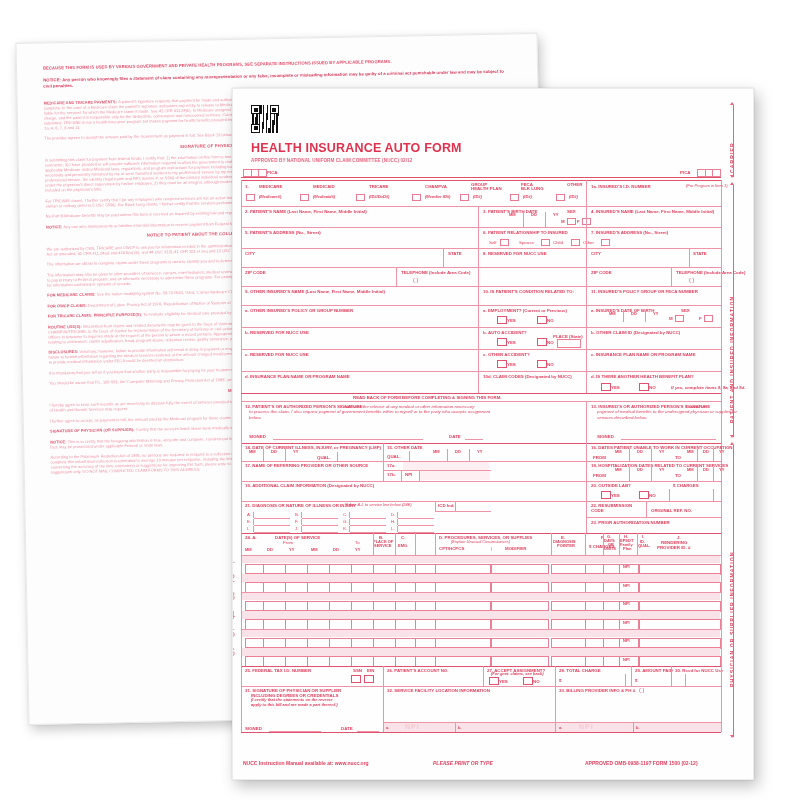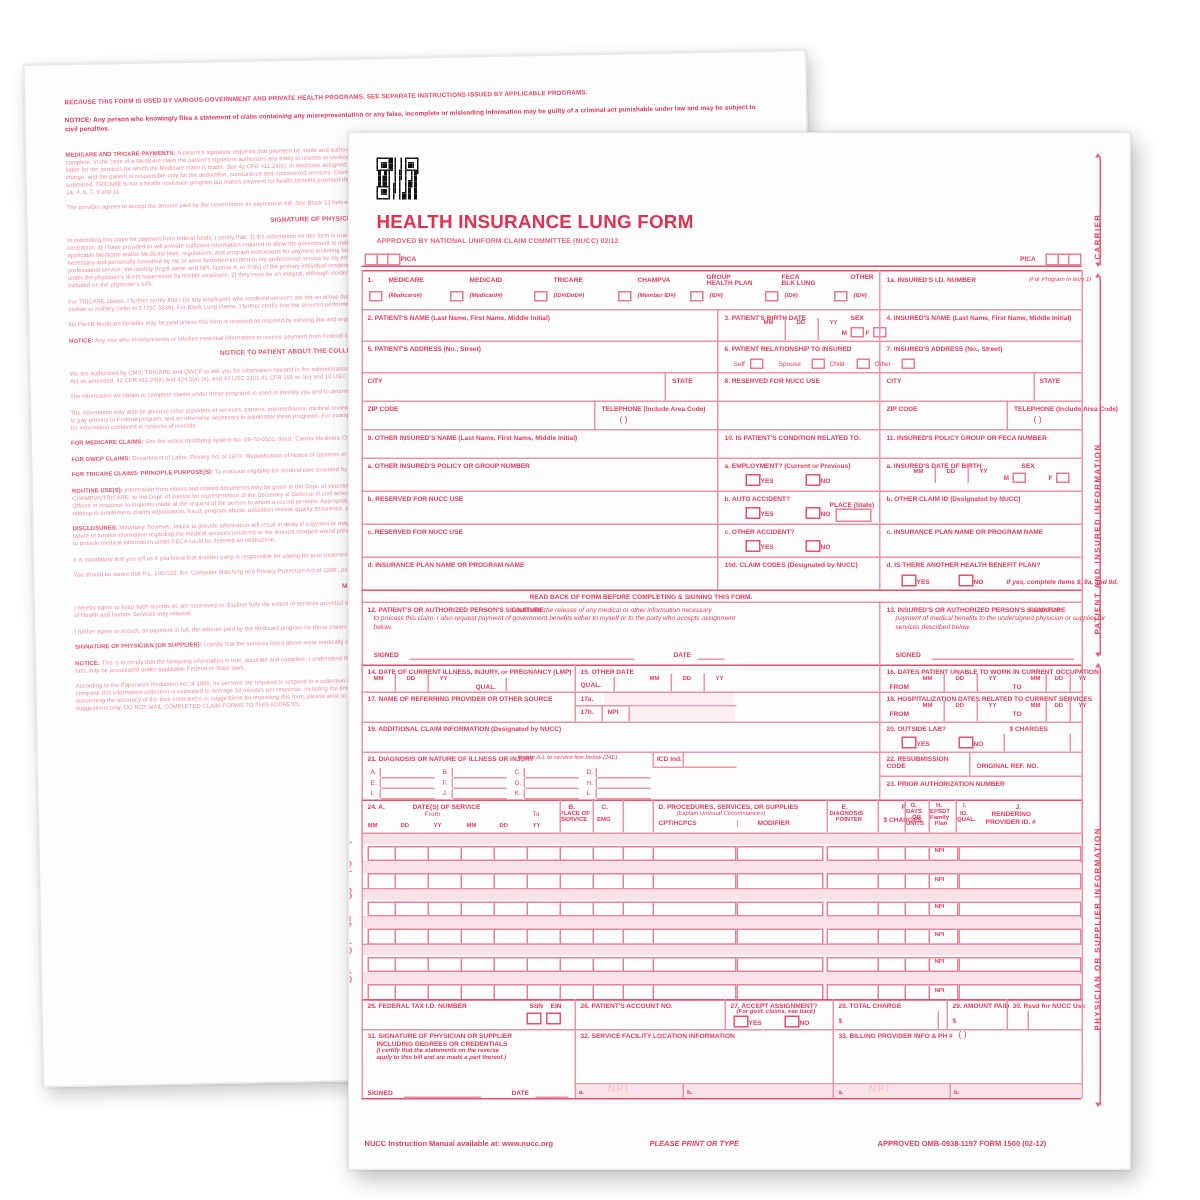--- a/index.html
+++ b/index.html
@@ -357,21 +357,21 @@
           <div class="m" style="left: 6.66667px; top: 26.6667px; width: 1.33333px; height: 1.33333px;"></div>
           <div class="m" style="left: 8px; top: 26.6667px; width: 1.33333px; height: 1.33333px;"></div>
           <div class="m" style="left: 10.6667px; top: 26.6667px; width: 1.33333px; height: 1.33333px;"></div>
           <div class="m" style="left: 14.6667px; top: 26.6667px; width: 1.33333px; height: 1.33333px;"></div>
           <div class="m" style="left: 17.3333px; top: 26.6667px; width: 1.33333px; height: 1.33333px;"></div>
           <div class="m" style="left: 18.6667px; top: 26.6667px; width: 1.33333px; height: 1.33333px;"></div>
           <div class="m" style="left: 21.3333px; top: 26.6667px; width: 1.33333px; height: 1.33333px;"></div>
           <div class="m" style="left: 25.3333px; top: 26.6667px; width: 1.33333px; height: 1.33333px;"></div>
         </div>
 
-      <div id="title">HEALTH INSURANCE LUNG FORM</div>
+      <div id="title">HEALTH INSURANCE AUTO FORM</div>
       <div id="subtitle">APPROVED BY NATIONAL UNIFORM CLAIM COMMITTEE (NUCC) 02/12</div>
 
       <div class="rail" style="left:496px;top:22px;height:62px;">CARRIER</div>
       <div class="rail" style="left:496px;top:152px;height:182px;">PATIENT AND INSURED INFORMATION</div>
       <div class="rail" style="left:496px;top:398px;height:200px;">PHYSICIAN OR SUPPLIER INFORMATION</div>
 
       <div class="railarrow" style="left:499.6px;top:16px;height:72px;"></div>
       <div class="arrowT" style="left:497.4px;top:13px;"></div>
       <div class="arrowB" style="left:497.4px;top:86px;"></div>
 

